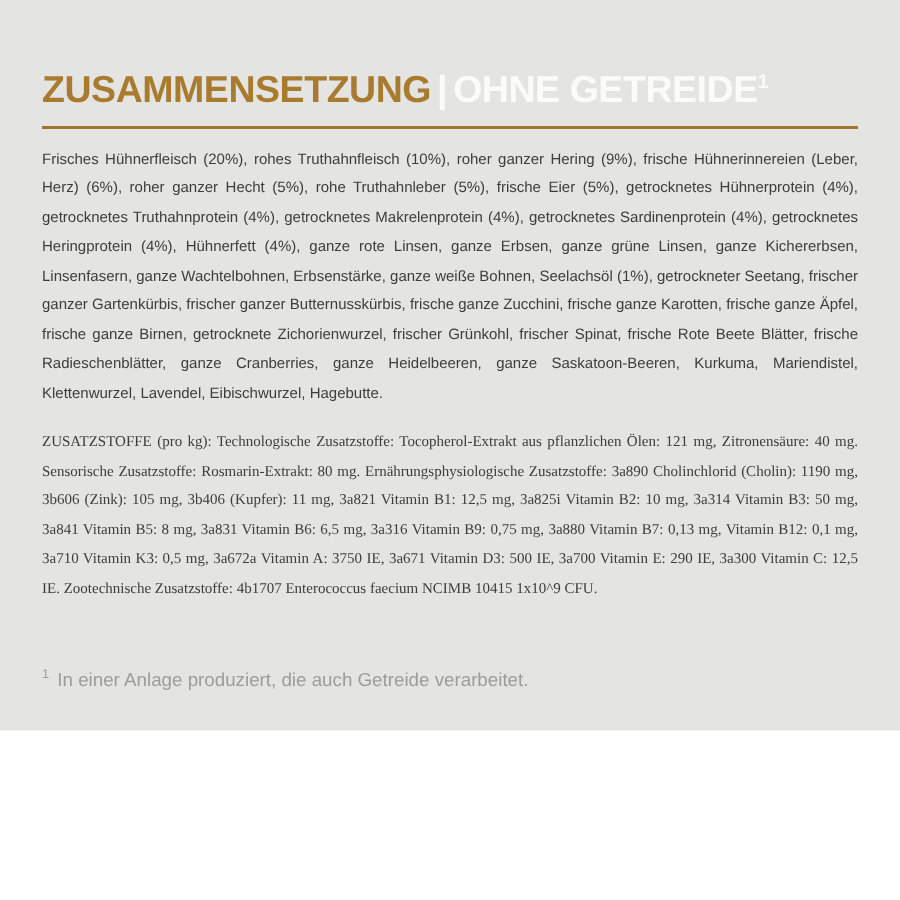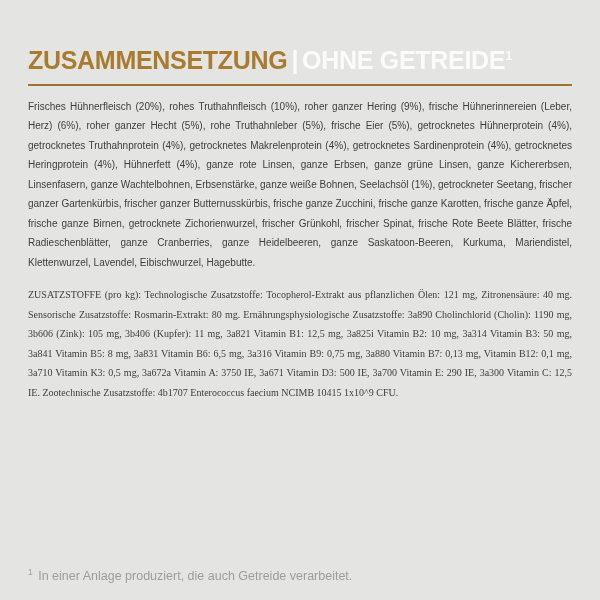--- a/index.html
+++ b/index.html
@@ -2,21 +2,21 @@
 <html lang="de"><head>
 <meta charset="utf-8">
 <style>
   html, body {
     margin: 0;
     padding: 0;
   }
   .page {
     position: relative;
     width: 600px;
-    height: 600px;
+    height: 487px;
     background: #e4e4e2;
     font-family: "Liberation Sans", sans-serif;
     overflow: hidden;
     box-sizing: border-box;
   }
   .content {
     position: absolute;
     left: 28px;
     right: 28px;
     top: 0;
@@ -62,21 +62,21 @@
     margin-top: 11px;
   }
   .para-additives {
     margin-top: 13px;
     font-family: Liberation Serif, serif;
   }
   .footnote {
     position: absolute;
     left: 28px;
     right: 28px;
-    bottom: 16px;
+    bottom: 26px;
     color: #9c9c9c;
     font-size: 12.5px;
     line-height: 1.3;
     text-align: left;
   }
   .footnote sup {
     font-size: 8.5px;
     vertical-align: super;
     line-height: 0;
     margin-right: 2px;

